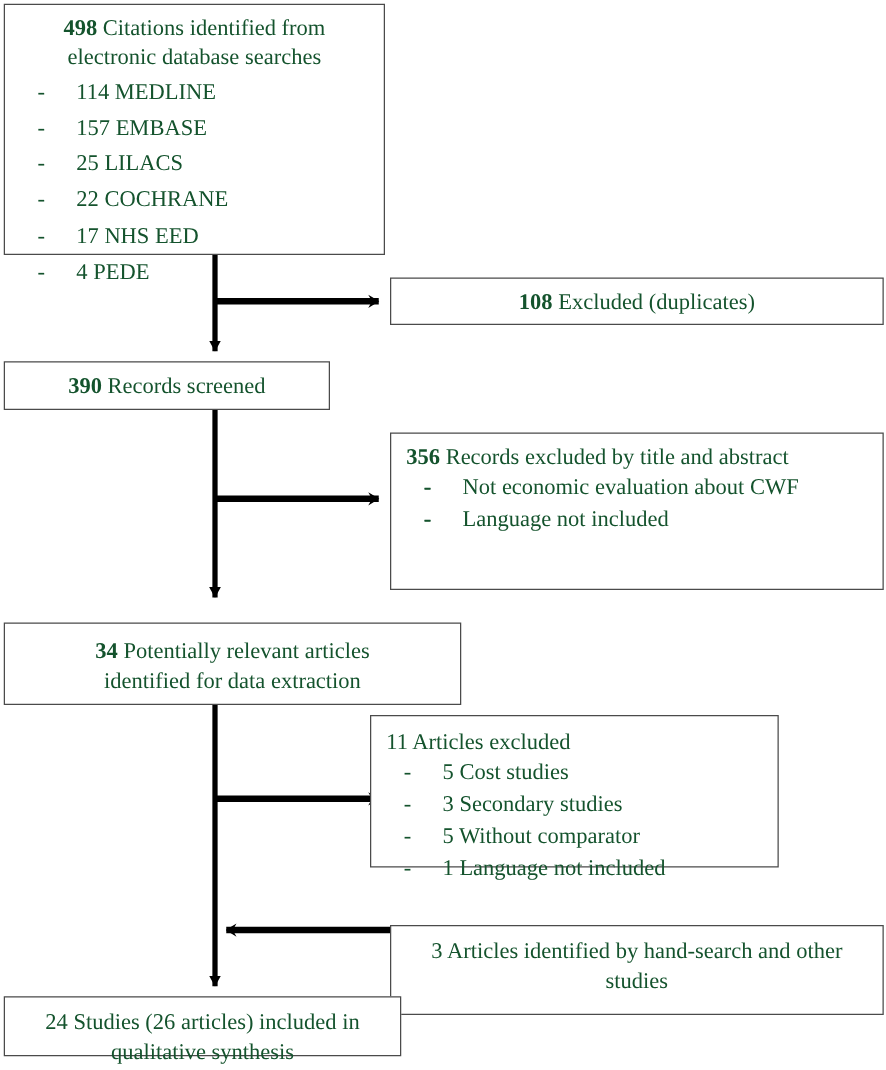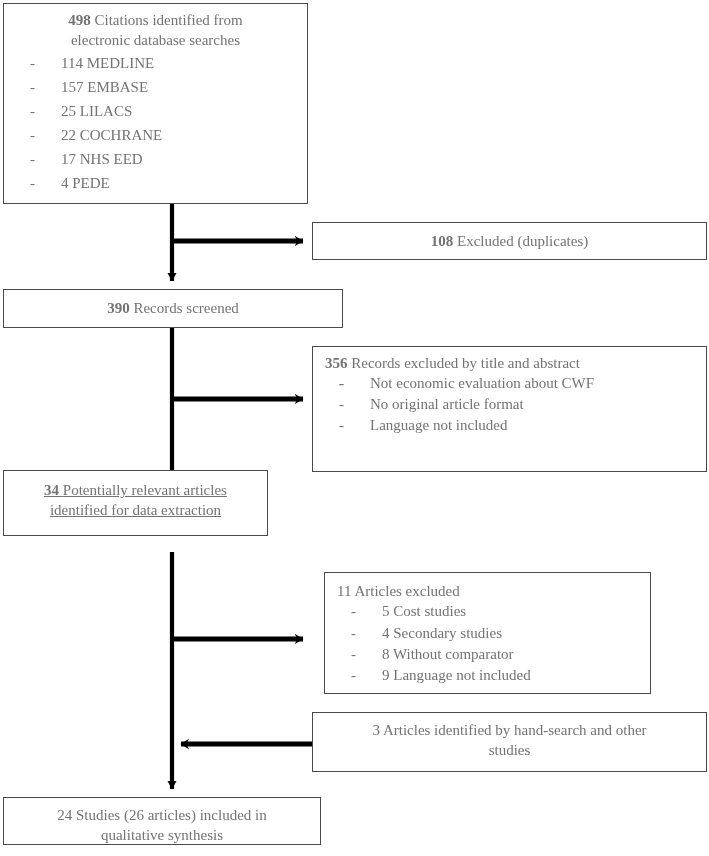--- a/index.html
+++ b/index.html
@@ -30,23 +30,23 @@
     height: 856px;
     pointer-events: none;
   }
 
   
   .node {
     position: absolute;
     box-sizing: border-box;
     border: 1.4px solid #4a4a4a;
     background: #ffffff;
-    font-size: 15px;
+    font-size: 18px;
     line-height: 1.355;
-    color: #737373;
+    color: #14532d;
   }
   .node .head {
     display: block;
     text-align: center;
     padding: 0 6px;
   }
   .node.left-node .head {
     text-align: center;
   }
   .node.right-node .head {
@@ -88,47 +88,46 @@
   #node-identified .head { line-height: 1.30; }
   #node-identified ul.bullets { margin-top: 1px; }
   #node-identified ul.bullets li { line-height: 1.60; }
 
   #node-duplicates {
     left: 312px; top: 222px; width: 395px; height: 38px;
     display: flex; align-items: center; justify-content: center;
   }
 
   #node-screened {
-    left: 3px;  top: 289px; width: 340px; height: 39px;
+    left: 3px;  top: 289px; width: 261px; height: 39px;
     display: flex; align-items: center; justify-content: center;
   }
 
   #node-excluded-title {
     left: 312px; top: 346px; width: 395px; height: 126px;
     padding-top: 6px;
   }
   #node-excluded-title .head.lead { padding-left: 12px; }
   #node-excluded-title ul.bullets li { line-height: 1.40; }
 
   #node-relevant {
-    left: 3px;  top: 470px; width: 265px; height: 66px;
+    left: 3px;  top: 498px; width: 366px; height: 66px;
     padding-top: 9px;
-    text-decoration: underline;
   }
   #node-relevant .head { line-height: 1.35; }
 
   #node-art-excluded {
-    left: 324px; top: 572px; width: 327px; height: 122px;
+    left: 296px; top: 572px; width: 327px; height: 122px;
     padding-top: 8px;
   }
   #node-art-excluded .head.lead { padding-left: 12px; }
   #node-art-excluded ul.bullets li { line-height: 1.42; }
 
   #node-handsearch {
-    left: 312px; top: 712px; width: 395px; height: 60px;
+    left: 312px; top: 740px; width: 395px; height: 72px;
     padding-top: 8px;
   }
   #node-handsearch .head { line-height: 1.32; }
 
   #node-included {
     left: 3px;  top: 797px; width: 318px; height: 48px;
     padding-top: 7px;
   }
   #node-included .head { line-height: 1.34; }
 </style>
@@ -198,37 +197,37 @@
 
   <div class="node left-node" id="node-screened">
     <span class="head"><b class="num">390</b> <span>Records screened</span></span>
   </div>
 
   <div class="node right-node" id="node-excluded-title">
     <span class="head lead"><b class="num">356</b> <span>Records excluded by title and abstract</span></span>
     <ul class="bullets">
       <li><span class="dash">-</span></li>
       <li><span class="dash">-</span><span>Not economic evaluation about CWF</span></li>
-      <li><span class="dash">-</span><span>No original article format</span></li>
+      <li><span class="dash">-</span></li>
       <li><span class="dash">-</span><span>Language not included</span></li>
     </ul>
   </div>
 
   <div class="node left-node" id="node-relevant">
     <span class="head"><b class="num">34</b> <span>Potentially relevant articles</span></span>
     <span class="head">identified for data extraction</span>
   </div>
 
   <div class="node right-node" id="node-art-excluded">
     <span class="head lead"><span class="num">11</span> <span>Articles excluded</span></span>
     <ul class="bullets">
       <li><span class="dash">-</span><span>5 Cost studies</span></li>
-      <li><span class="dash">-</span><span>4 Secondary studies</span></li>
-      <li><span class="dash">-</span><span>8 Without comparator</span></li>
-      <li><span class="dash">-</span><span>9 Language not included</span></li>
+      <li><span class="dash">-</span><span>3 Secondary studies</span></li>
+      <li><span class="dash">-</span><span>5 Without comparator</span></li>
+      <li><span class="dash">-</span><span>1 Language not included</span></li>
     </ul>
   </div>
 
   <div class="node right-node" id="node-handsearch">
     <span class="head"><span class="num">3</span> <span>Articles identified by hand-search and other</span></span>
     <span class="head">studies</span>
   </div>
 
   <div class="node left-node" id="node-included">
     <span class="head"><span class="num">24</span> <span>Studies (26 articles) included in</span></span>

